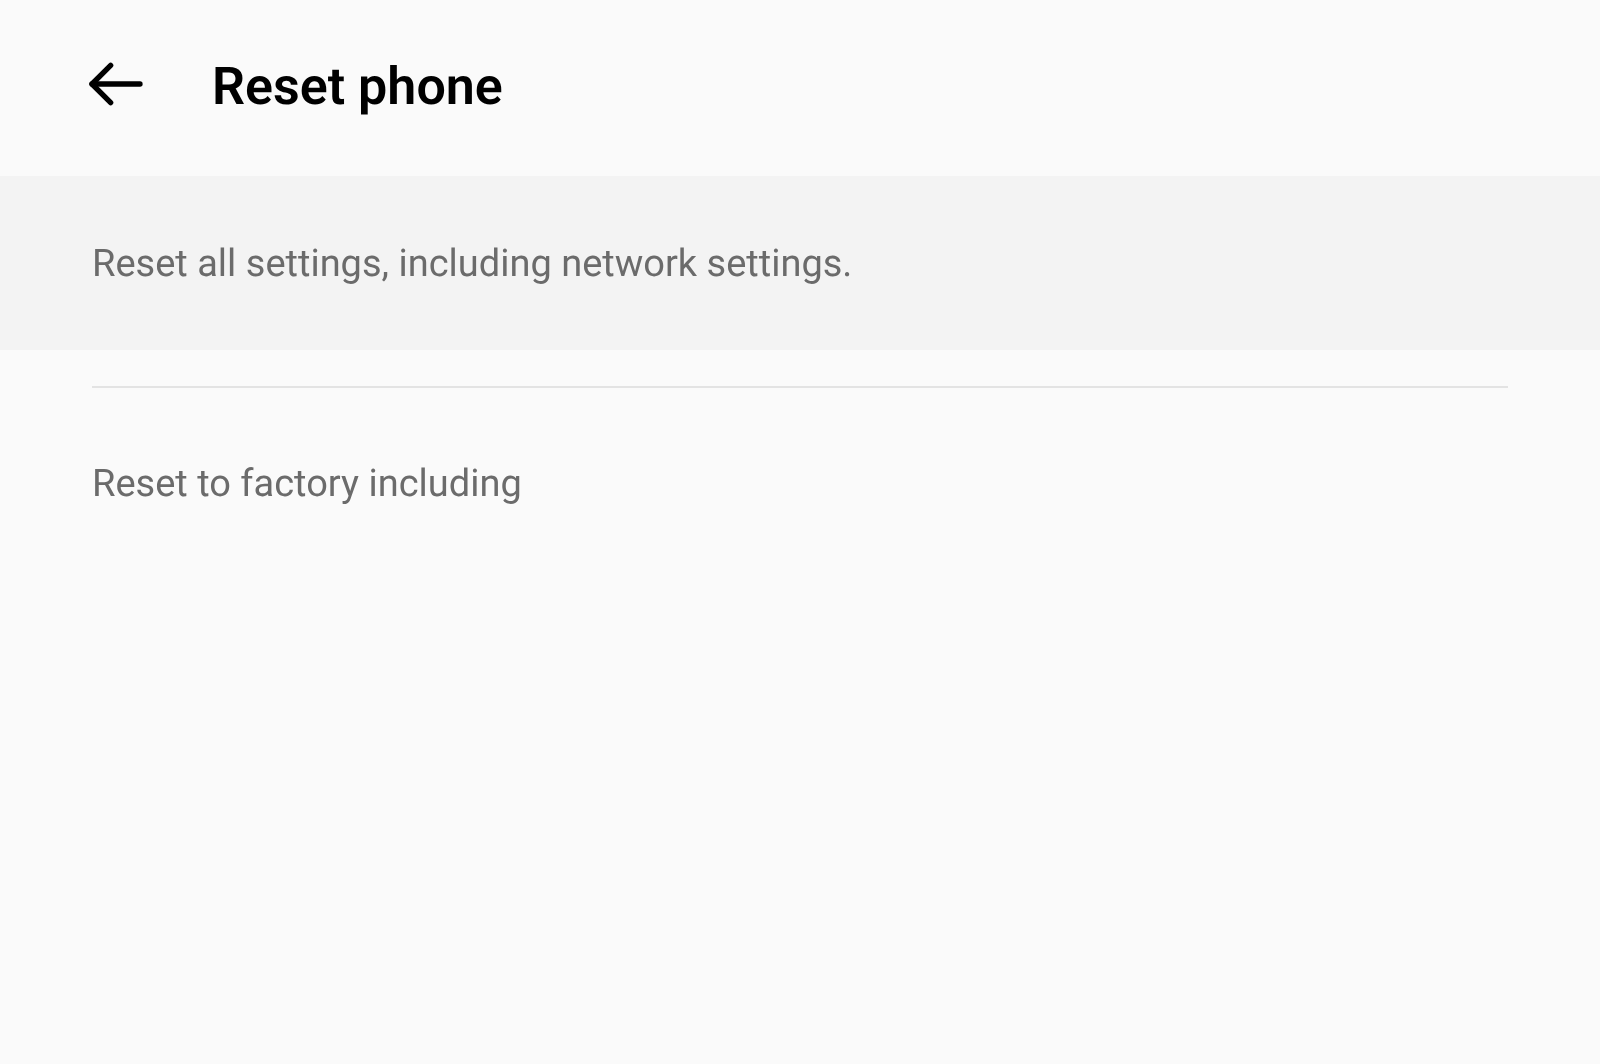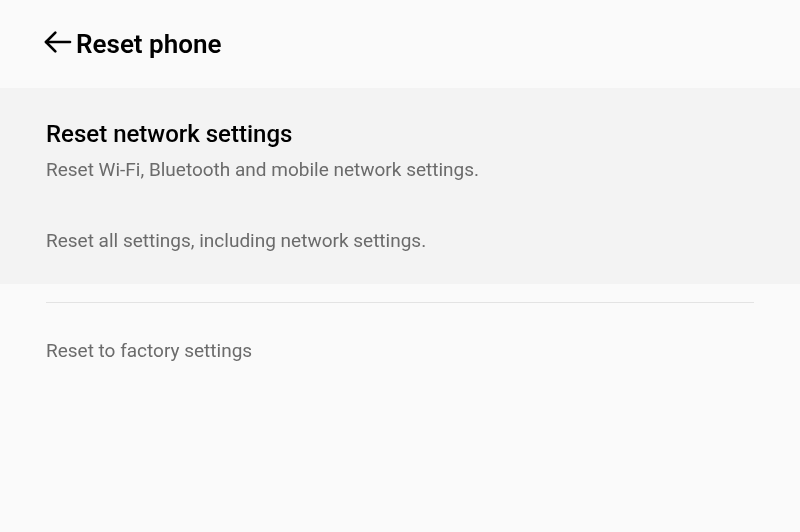--- a/index.html
+++ b/index.html
@@ -11,20 +11,21 @@
       font-family: -apple-system, BlinkMacSystemFont, "Segoe UI", Roboto, Helvetica, Arial, sans-serif;
       background: #fafafa;
       width: 800px;
       height: 532px;
       overflow: hidden;
     }
     .header {
       display: flex;
       align-items: center;
       padding: 26px 40px 26px 40px;
+      gap: 30px;
     }
     .back-arrow {
       width: 36px;
       height: 36px;
       display: flex;
       align-items: center;
       justify-content: center;
       cursor: pointer;
     }
     .back-arrow svg {
@@ -77,29 +78,25 @@
         <line x1="21" y1="12" x2="3" y2="12"></line>
         <polyline points="10 19 3 12 10 5"></polyline>
       </svg>
     </span>
   </div>
   <div class="page-title">Reset phone</div>
 </div>
 
 <div class="section-highlighted">
   <div class="option">
-    <div class="option-title">Reset network settings</div>
-    <div class="option-subtitle">Reset Wi-Fi, Bluetooth and mobile network settings.</div>
-  </div>
-  <div class="option">
     <div class="option-subtitle">Reset all settings, including network settings.</div>
   </div>
 </div>
 
 <div class="divider-wrap">
   <div class="divider"></div>
 </div>
 
 <div class="lower-section">
   <div class="option">
-    <div class="option-subtitle">Reset to factory settings</div>
+    <div class="option-subtitle">Reset to factory including</div>
   </div>
 </div>
 
 </body></html>

